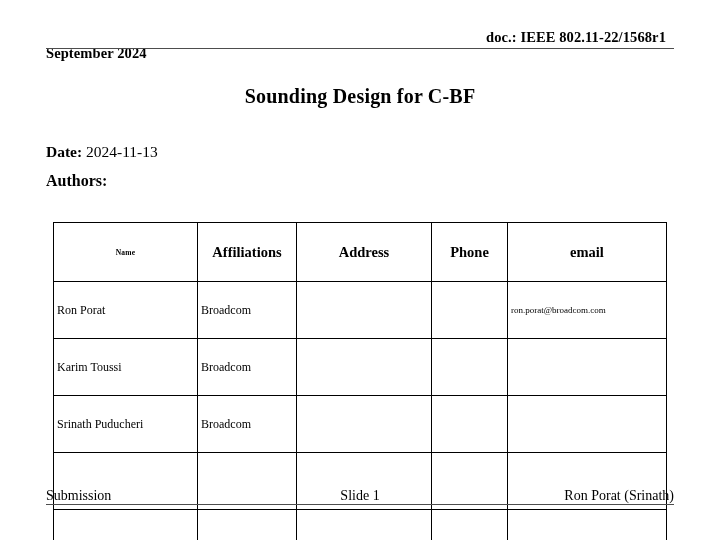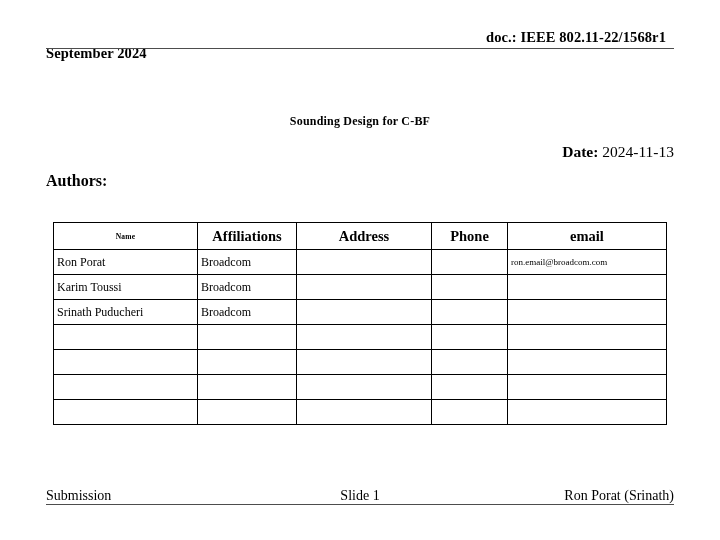--- a/index.html
+++ b/index.html
@@ -57,32 +57,31 @@
     border-top: 1.6px solid #4d4d4d;
   }
 
   
   .slide-title {
     position: absolute;
     left: 46px;
     top: 85px;
     width: 628px;
     text-align: center;
-    font-size: 12px;
+    font-size: 20px;
     font-weight: bold;
     letter-spacing: 0.2px;
-    margin-top: 29px;
   }
 
   .date-line {
     position: absolute;
     left: 46px;
     top: 143px;
     width: 628px;
-    text-align: right;
+    text-align: left;
     font-size: 15.5px;
     white-space: nowrap;
   }
   .date-line .date-label {
     font-weight: bold;
   }
   .date-line .date-value {
     font-weight: normal;
   }
 
@@ -103,21 +102,21 @@
     width: 613px;
   }
   table.authors-table {
     width: 613px;
     border-collapse: collapse;
     table-layout: fixed;
   }
   table.authors-table td,
   table.authors-table th {
     border: 1px solid #000000;
-    padding: 0 3px;
+    padding: 16px 3px;
     vertical-align: middle;
     overflow: hidden;
     font-weight: normal;
   }
   table.authors-table thead th {
     height: 26px;
     font-size: 14.5px;
     font-weight: bold;
   }
   table.authors-table thead th.col-name {
@@ -213,21 +212,21 @@
           <th>Phone</th>
           <th>email</th>
         </tr>
       </thead>
       <tbody>
         <tr>
           <td class="cell-name">Ron Porat</td>
           <td class="cell-affil">Broadcom</td>
           <td class="cell-address"></td>
           <td class="cell-phone"></td>
-          <td class="cell-email">ron.email@broadcom.com</td>
+          <td class="cell-email">ron.porat@broadcom.com</td>
         </tr>
         <tr>
           <td class="cell-name">Karim Toussi</td>
           <td class="cell-affil">Broadcom</td>
           <td class="cell-address"></td>
           <td class="cell-phone"></td>
           <td class="cell-email"></td>
         </tr>
         <tr>
           <td class="cell-name">Srinath Puducheri</td>

